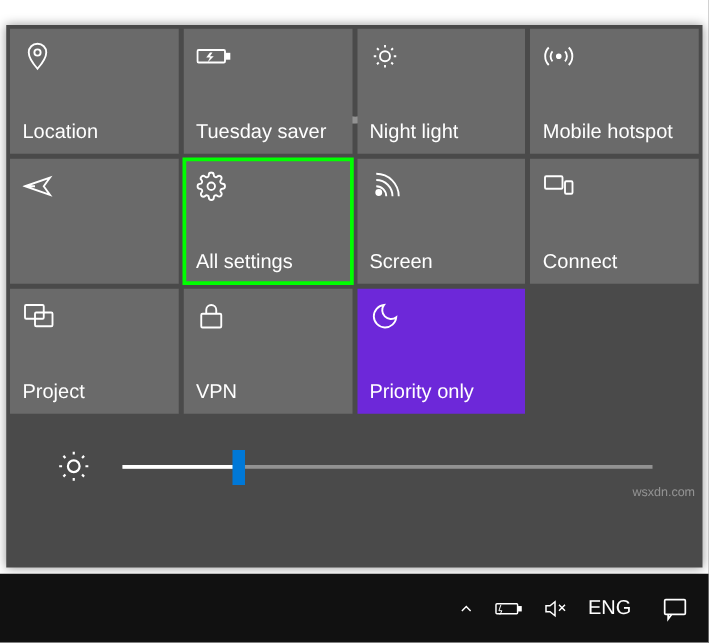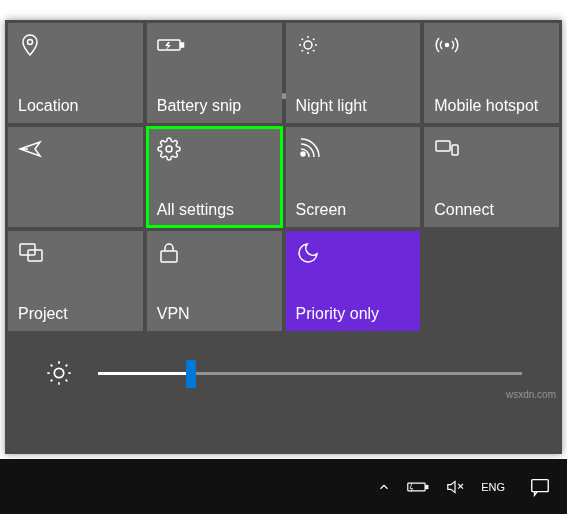--- a/index.html
+++ b/index.html
@@ -94,21 +94,21 @@
   color: #fff;
   display: flex;
   align-items: center;
   padding: 0 8px;
 }
 .tray {
   margin-left: auto;
   display: flex;
   align-items: center;
   gap: 16px;
-  font-size: 11px;
+  font-size: 16px;
   justify-content: flex-end;
 }
 .tray .tray-icon {
   display: flex;
   align-items: center;
   justify-content: center;
 }
 .clock {
   text-align: right;
   line-height: 1.3;
@@ -170,21 +170,21 @@
     </div>
 
     <div class="tile">
       <span class="icon">
         <svg width="28" height="24" viewBox="0 0 28 24" fill="none" stroke="#fff" stroke-width="1.5">
             <rect x="1" y="7" width="22" height="10" rx="1"></rect>
             <rect x="24" y="10" width="2.5" height="4" fill="#fff"></rect>
             <path d="M11 9l-3 4h3l-2 4 5-5h-3l2-3z" fill="#fff" stroke="none"></path>
           </svg>
       </span>
-      <span class="label">Battery snip</span>
+      <span class="label">Tuesday saver</span>
     </div>
 
     <div class="tile">
       <span class="icon">
         <svg width="24" height="24" viewBox="0 0 24 24" fill="none" stroke="#fff" stroke-width="1.5">
             <circle cx="12" cy="12" r="4"></circle>
             <path d="M12 3v2M12 19v2M3 12h2M19 12h2M5.6 5.6l1.4 1.4M17 17l1.4 1.4M5.6 18.4l1.4-1.4M17 7l1.4-1.4" stroke-dasharray="2 2"></path>
           </svg>
       </span>
       <span class="label">Night light</span>

